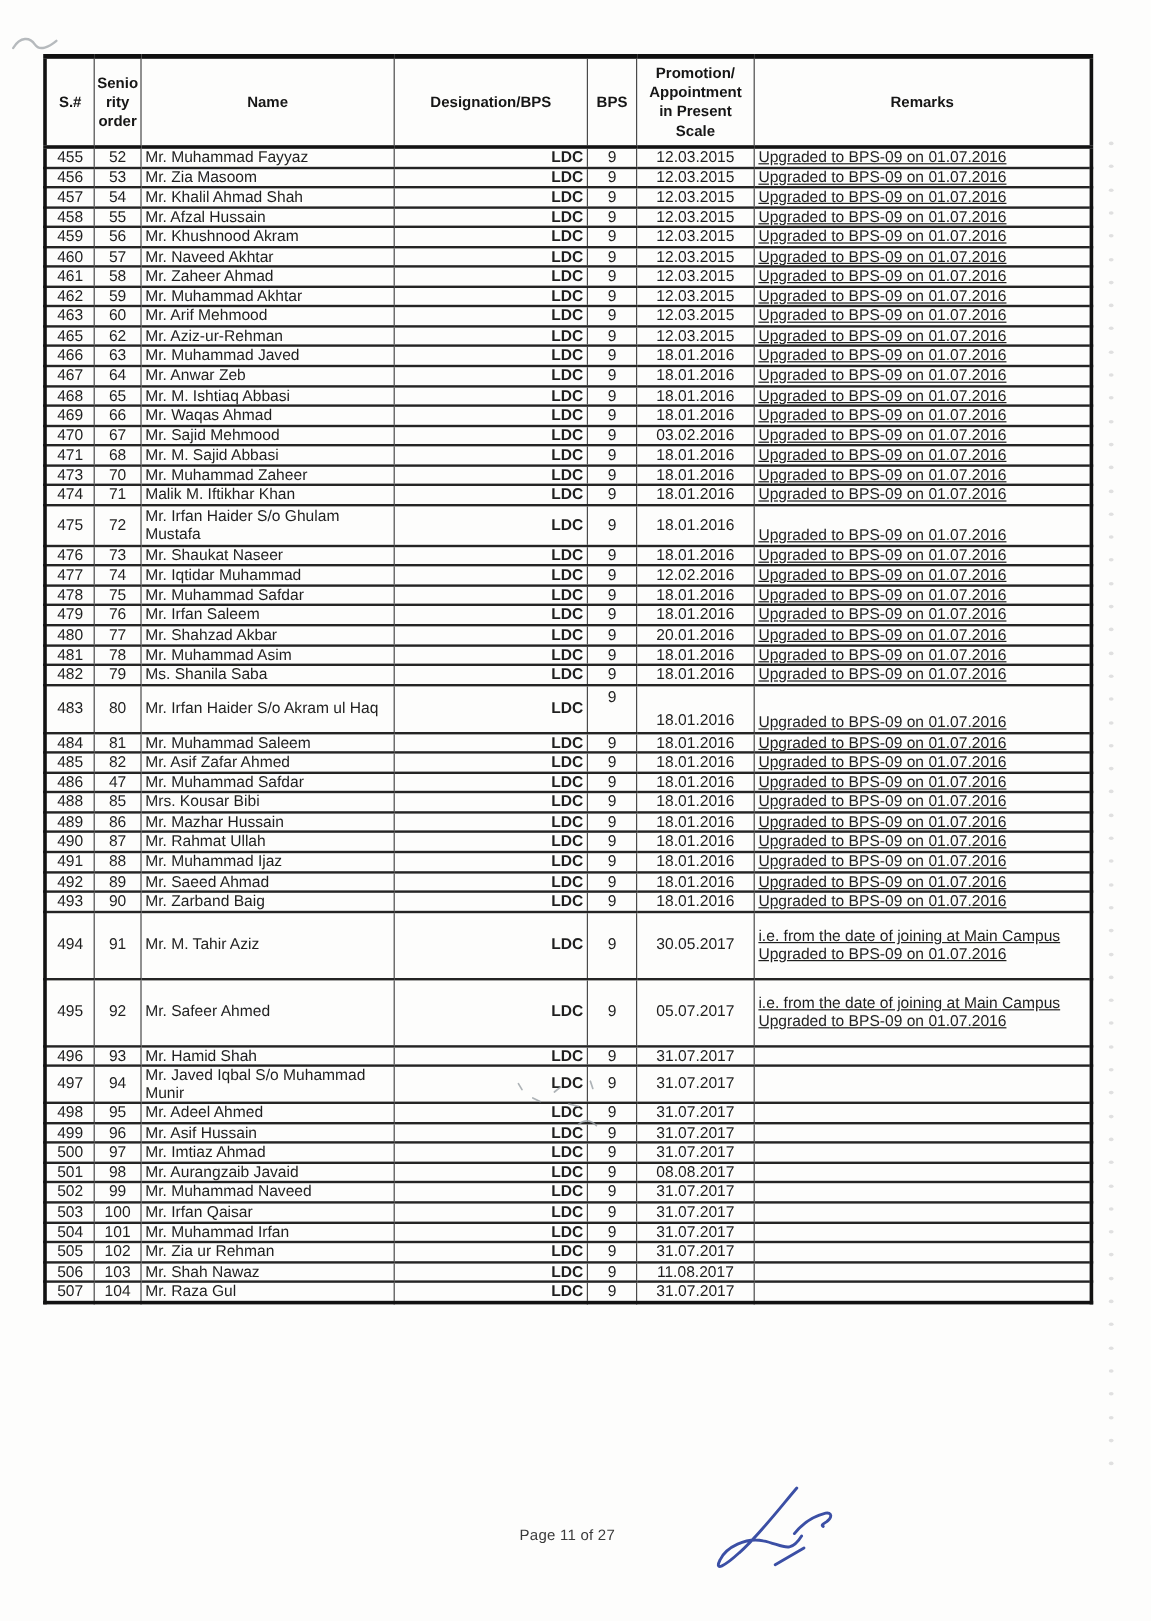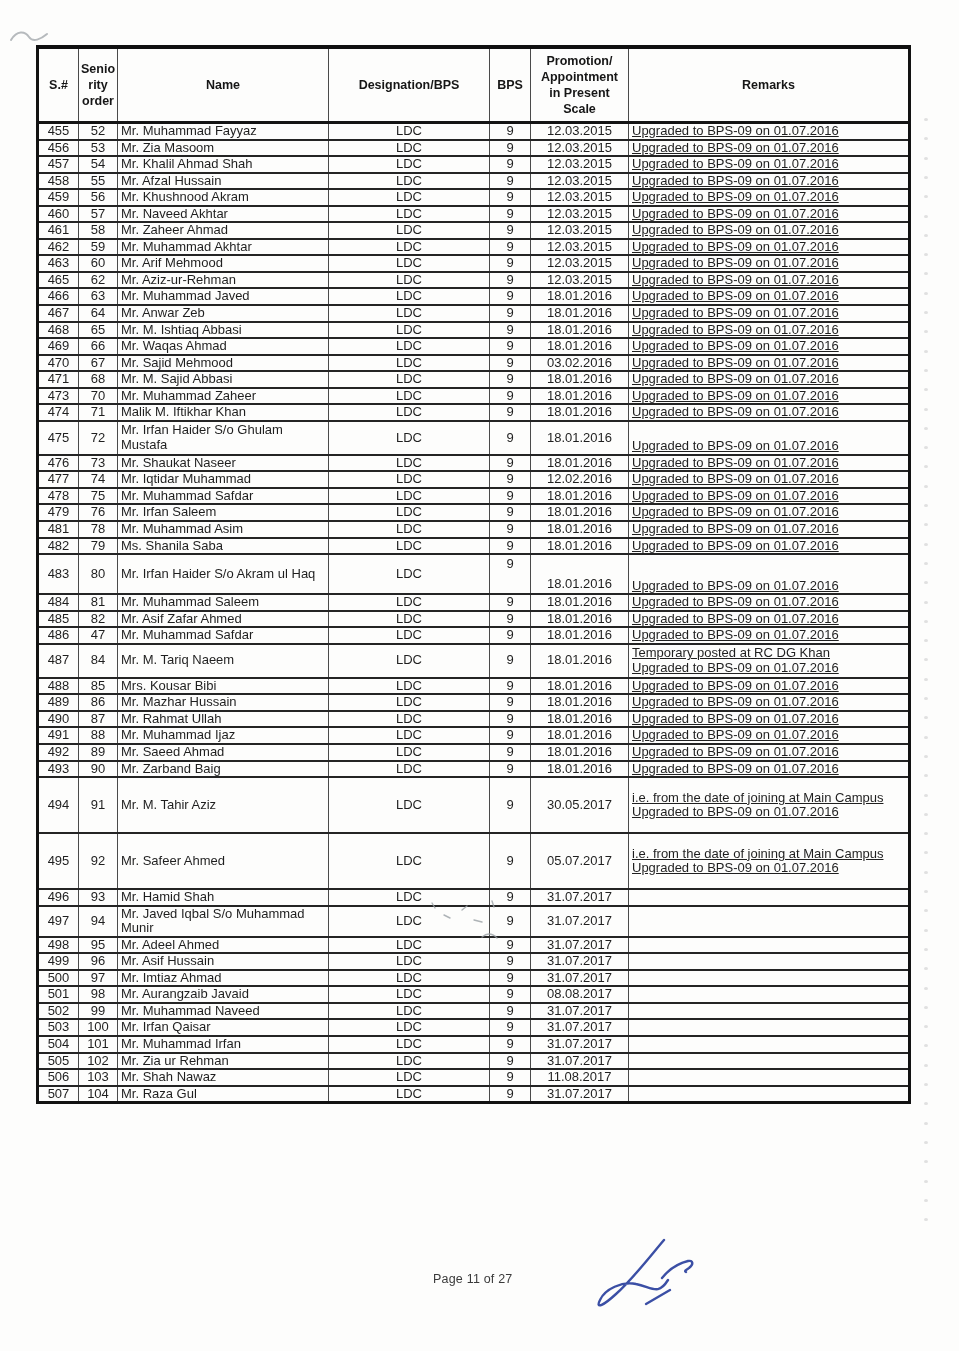--- a/index.html
+++ b/index.html
@@ -25,21 +25,21 @@
     white-space:pre-line; line-height:1.3; height:72px; padding:0 2px;
     color:#161616;
   }
   .roster td {
     font-size:13px; padding:0 3px; vertical-align:middle; line-height:1.12;
     color:#1f1f1f;
   }
   .roster tr { height:16px; }
   .cell-serial, .cell-seniority, .cell-bps, .cell-date { text-align:center; }
   .cell-name { text-align:left; padding-left:4px; }
-  .cell-designation { text-align:center; padding-left:5px; }
+  .cell-designation { text-align:right; padding-left:5px;font-weight:bold; }
   .cell-remarks { text-align:left; padding-left:5px; font-size:12px; white-space:pre-line; line-height:1.35;text-decoration:underline; }
   tr.rb .cell-remarks { vertical-align:bottom; }
   tr.db .cell-date { vertical-align:bottom; padding-bottom:2px; }
   tr.bt .cell-bps { vertical-align:top; padding-top:2px; }
   .footer-text {
     position:absolute; left:433px; top:1272px; font-size:12.5px; color:#3a3a3a;
     letter-spacing:0.2px;
   }
   .sig { position:absolute; left:594px; top:1234px; }
   .pen-scribble { position:absolute; left:5px; top:24px; }
@@ -285,20 +285,29 @@
         <tr>
           <td class="cell-serial">479</td>
           <td class="cell-seniority">76</td>
           <td class="cell-name">Mr. Irfan Saleem</td>
           <td class="cell-designation">LDC</td>
           <td class="cell-bps">9</td>
           <td class="cell-date">18.01.2016</td>
           <td class="cell-remarks">Upgraded to BPS-09 on 01.07.2016</td>
         </tr>
         <tr>
+          <td class="cell-serial">480</td>
+          <td class="cell-seniority">77</td>
+          <td class="cell-name">Mr. Shahzad Akbar</td>
+          <td class="cell-designation">LDC</td>
+          <td class="cell-bps">9</td>
+          <td class="cell-date">20.01.2016</td>
+          <td class="cell-remarks">Upgraded to BPS-09 on 01.07.2016</td>
+        </tr>
+        <tr>
           <td class="cell-serial">481</td>
           <td class="cell-seniority">78</td>
           <td class="cell-name">Mr. Muhammad Asim</td>
           <td class="cell-designation">LDC</td>
           <td class="cell-bps">9</td>
           <td class="cell-date">18.01.2016</td>
           <td class="cell-remarks">Upgraded to BPS-09 on 01.07.2016</td>
         </tr>
         <tr>
           <td class="cell-serial">482</td>
@@ -337,30 +346,20 @@
           <td class="cell-remarks">Upgraded to BPS-09 on 01.07.2016</td>
         </tr>
         <tr>
           <td class="cell-serial">486</td>
           <td class="cell-seniority">47</td>
           <td class="cell-name">Mr. Muhammad Safdar</td>
           <td class="cell-designation">LDC</td>
           <td class="cell-bps">9</td>
           <td class="cell-date">18.01.2016</td>
           <td class="cell-remarks">Upgraded to BPS-09 on 01.07.2016</td>
-        </tr>
-        <tr style="height: 34px;">
-          <td class="cell-serial">487</td>
-          <td class="cell-seniority">84</td>
-          <td class="cell-name">Mr. M. Tariq Naeem</td>
-          <td class="cell-designation">LDC</td>
-          <td class="cell-bps">9</td>
-          <td class="cell-date">18.01.2016</td>
-          <td class="cell-remarks">Temporary posted at RC DG Khan
-Upgraded to BPS-09 on 01.07.2016</td>
         </tr>
         <tr>
           <td class="cell-serial">488</td>
           <td class="cell-seniority">85</td>
           <td class="cell-name">Mrs. Kousar Bibi</td>
           <td class="cell-designation">LDC</td>
           <td class="cell-bps">9</td>
           <td class="cell-date">18.01.2016</td>
           <td class="cell-remarks">Upgraded to BPS-09 on 01.07.2016</td>
         </tr>

